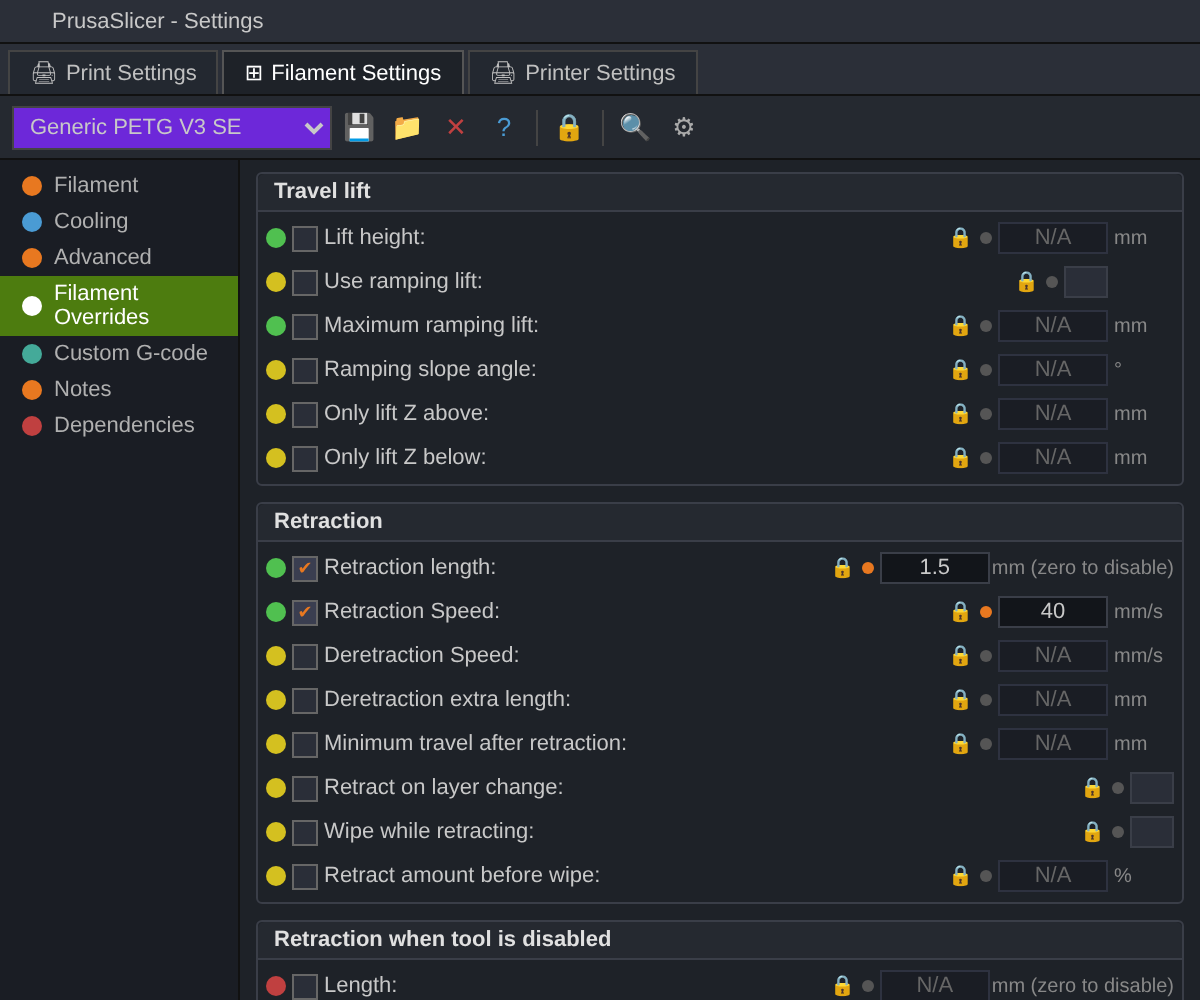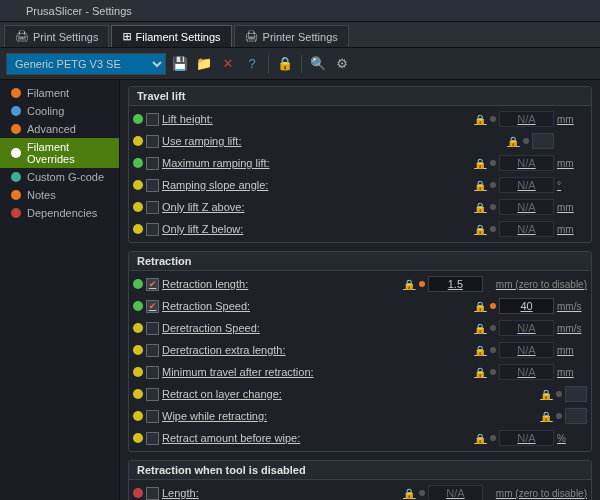--- a/index.html
+++ b/index.html
@@ -61,21 +61,21 @@
     .toolbar {
       background: #252930;
       height: 32px;
       display: flex;
       align-items: center;
       padding: 0 6px;
       border-bottom: 1px solid #111;
       gap: 4px;
     }
     .toolbar-select {
-      background: #0369a1;
+      background: #6d28d9;
       color: #c8c8c8;
       border: 1px solid #444;
       height: 22px;
       font-size: 11px;
       padding: 0 4px;
       width: 160px;
     }
     .toolbar-icon {
       width: 20px;
       height: 20px;
@@ -165,21 +165,20 @@
       border-radius: 3px 3px 0 0;
     }
     .section-body { padding: 2px 0; }
 
     
     .row {
       display: flex;
       align-items: center;
       height: 22px;
       padding: 0 4px;
-      text-decoration: underline;
     }
 
     .dot {
       width: 10px; height: 10px;
       border-radius: 50%;
       flex-shrink: 0;
       margin-right: 3px;
     }
     .dot-green { background: #50c050; }
     .dot-yellow { background: #d4c020; }
@@ -250,21 +249,21 @@
     .row-unit {
       font-size: 10px;
       color: #888;
       margin-left: 3px;
       white-space: nowrap;
       min-width: 30px;
     }
     .row-unit-long {
       font-size: 10px;
       color: #888;
-      margin-left: 13px;
+      margin-left: 1px;
       white-space: nowrap;
     }
   </style>
 </head>
 <body>
 
 <div class="title-bar">
   <span class="title-bar-text">PrusaSlicer - Settings</span>
 </div>
 

